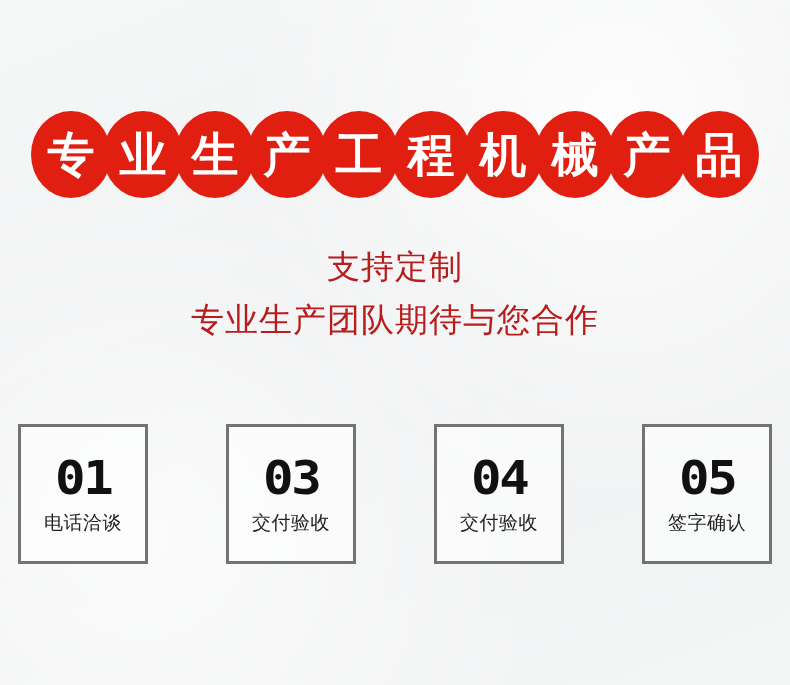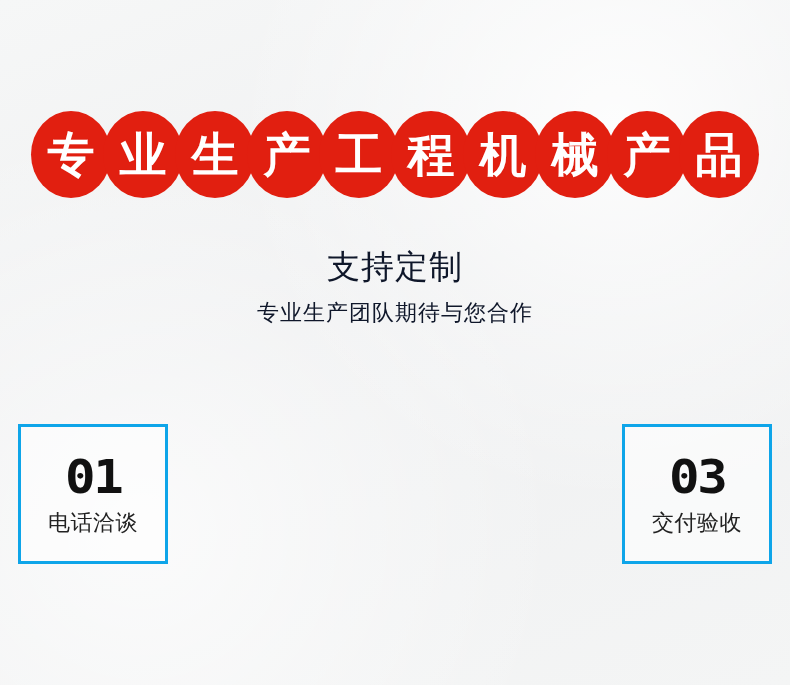--- a/index.html
+++ b/index.html
@@ -67,59 +67,59 @@
     position:relative;
     z-index:1;
     text-shadow:0 0 1px rgba(225,31,16,0.5);
   }
 
   
   .sub {
     position:absolute;
     left:0; right:0;
     text-align:center;
-    color:#0f172a;
+    color:#b91c1c;
     font-weight:normal;
   }
   .sub-1 { top:245px; font-size:33px; letter-spacing:1px; }
-  .sub-2 { top:298px; font-size:22px; letter-spacing:1px; }
+  .sub-2 { top:298px; font-size:33px; letter-spacing:1px; }
 
   
   .steps {
     position:absolute;
     left:18px;
     top:424px;
     width:754px;
     height:140px;
     display:flex;
     justify-content:space-between;
   }
   .step {
-    width:150px;
+    width:130px;
     height:140px;
-    border:3px solid #0ea5e9;
+    border:3px solid #737373;
     background:rgba(255,255,255,0.55);
     display:flex;
     flex-direction:column;
     align-items:center;
     justify-content:center;
   }
   .step-num {
     font-family:"DejaVu Sans Mono","Liberation Mono",monospace;
     font-size:47px;
     font-weight:bold;
     line-height:1;
     color:#111111;
     letter-spacing:-2px;
     transform:scaleX(1.08);
     margin-top:4px;
     margin-bottom:12px;
   }
   .step-label {
-    font-size:22px;
+    font-size:19px;
     color:#222222;
     letter-spacing:0.5px;
     line-height:1;
     margin-bottom:6px;
   }
 </style>
 </head>
 <body>
 
 <div class="banner">
@@ -226,15 +226,23 @@
 
   <div class="steps">
     <div class="step">
       <div class="step-num">01</div>
       <div class="step-label">电话洽谈</div>
     </div>
     <div class="step">
       <div class="step-num">03</div>
       <div class="step-label">交付验收</div>
     </div>
+    <div class="step">
+      <div class="step-num">04</div>
+      <div class="step-label">交付验收</div>
+    </div>
+    <div class="step">
+      <div class="step-num">05</div>
+      <div class="step-label">签字确认</div>
+    </div>
   </div>
 
 </div>
 
 </body></html>

